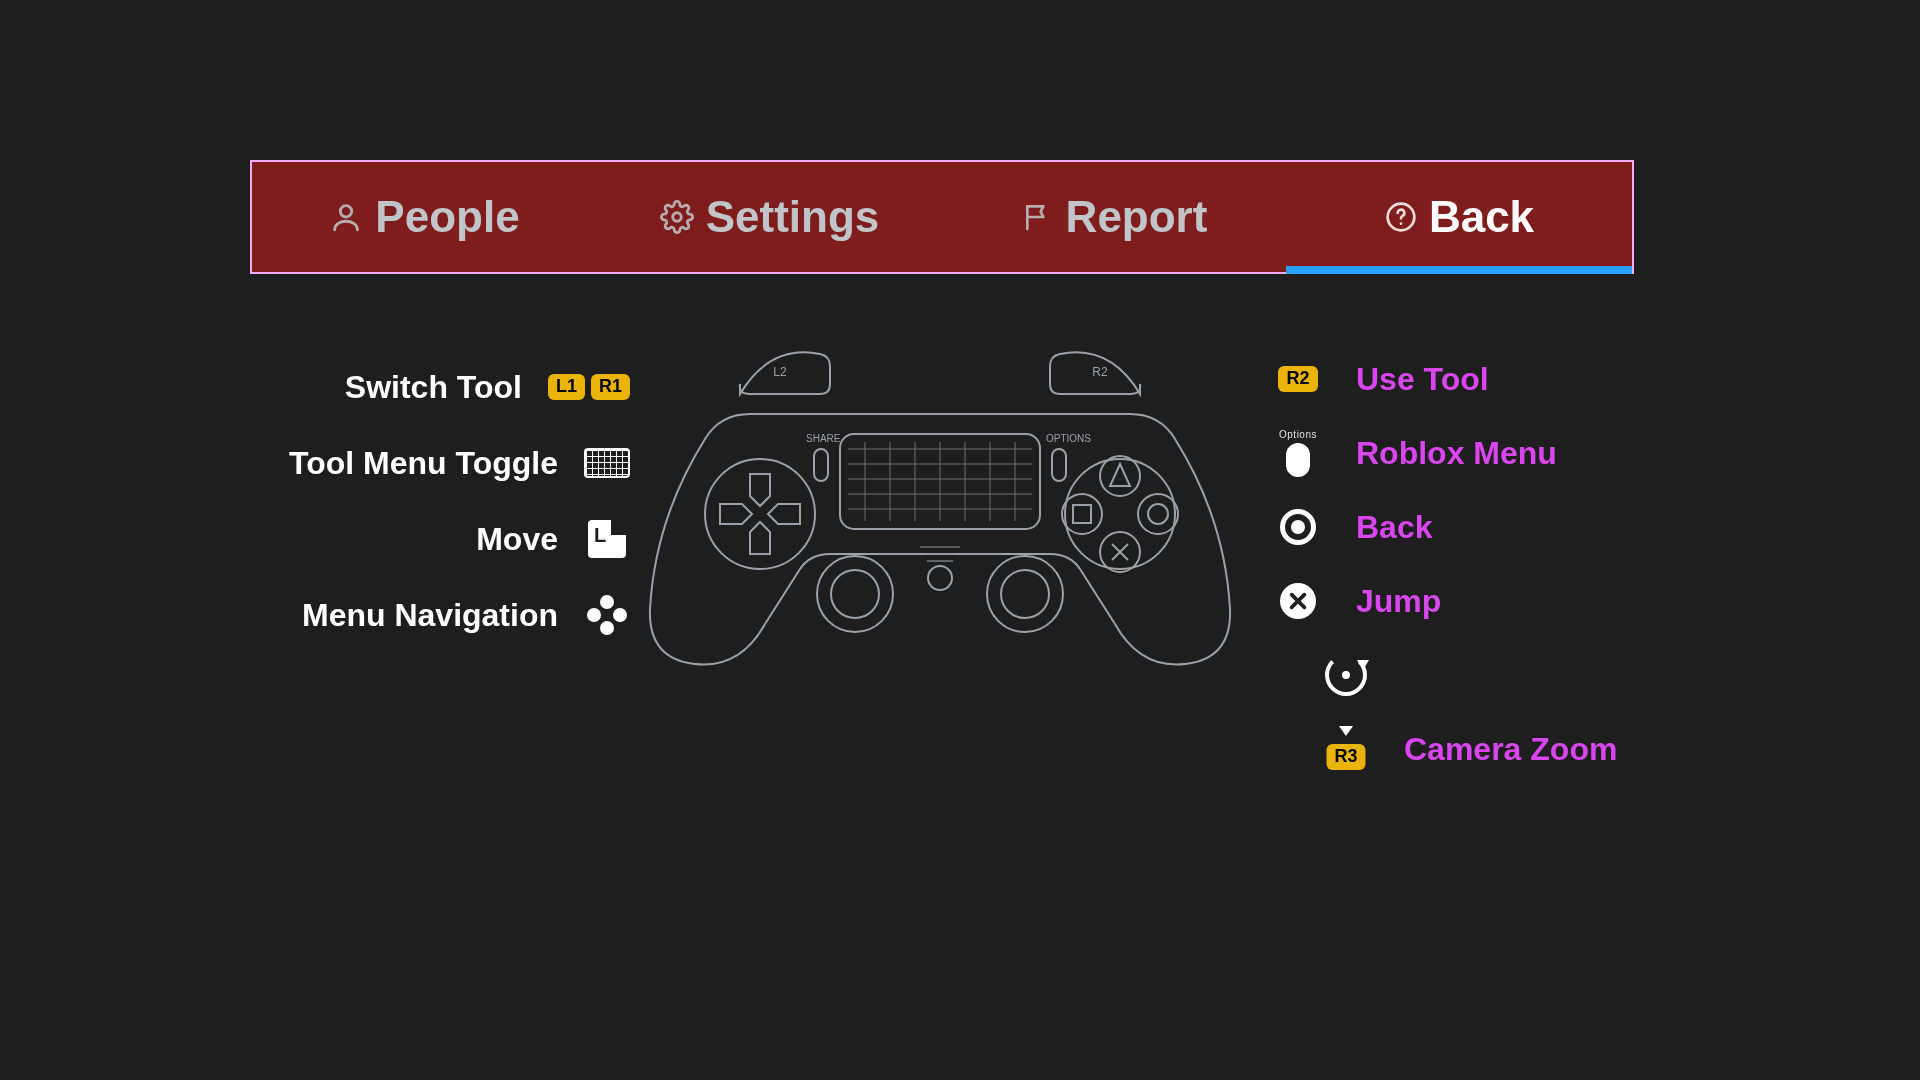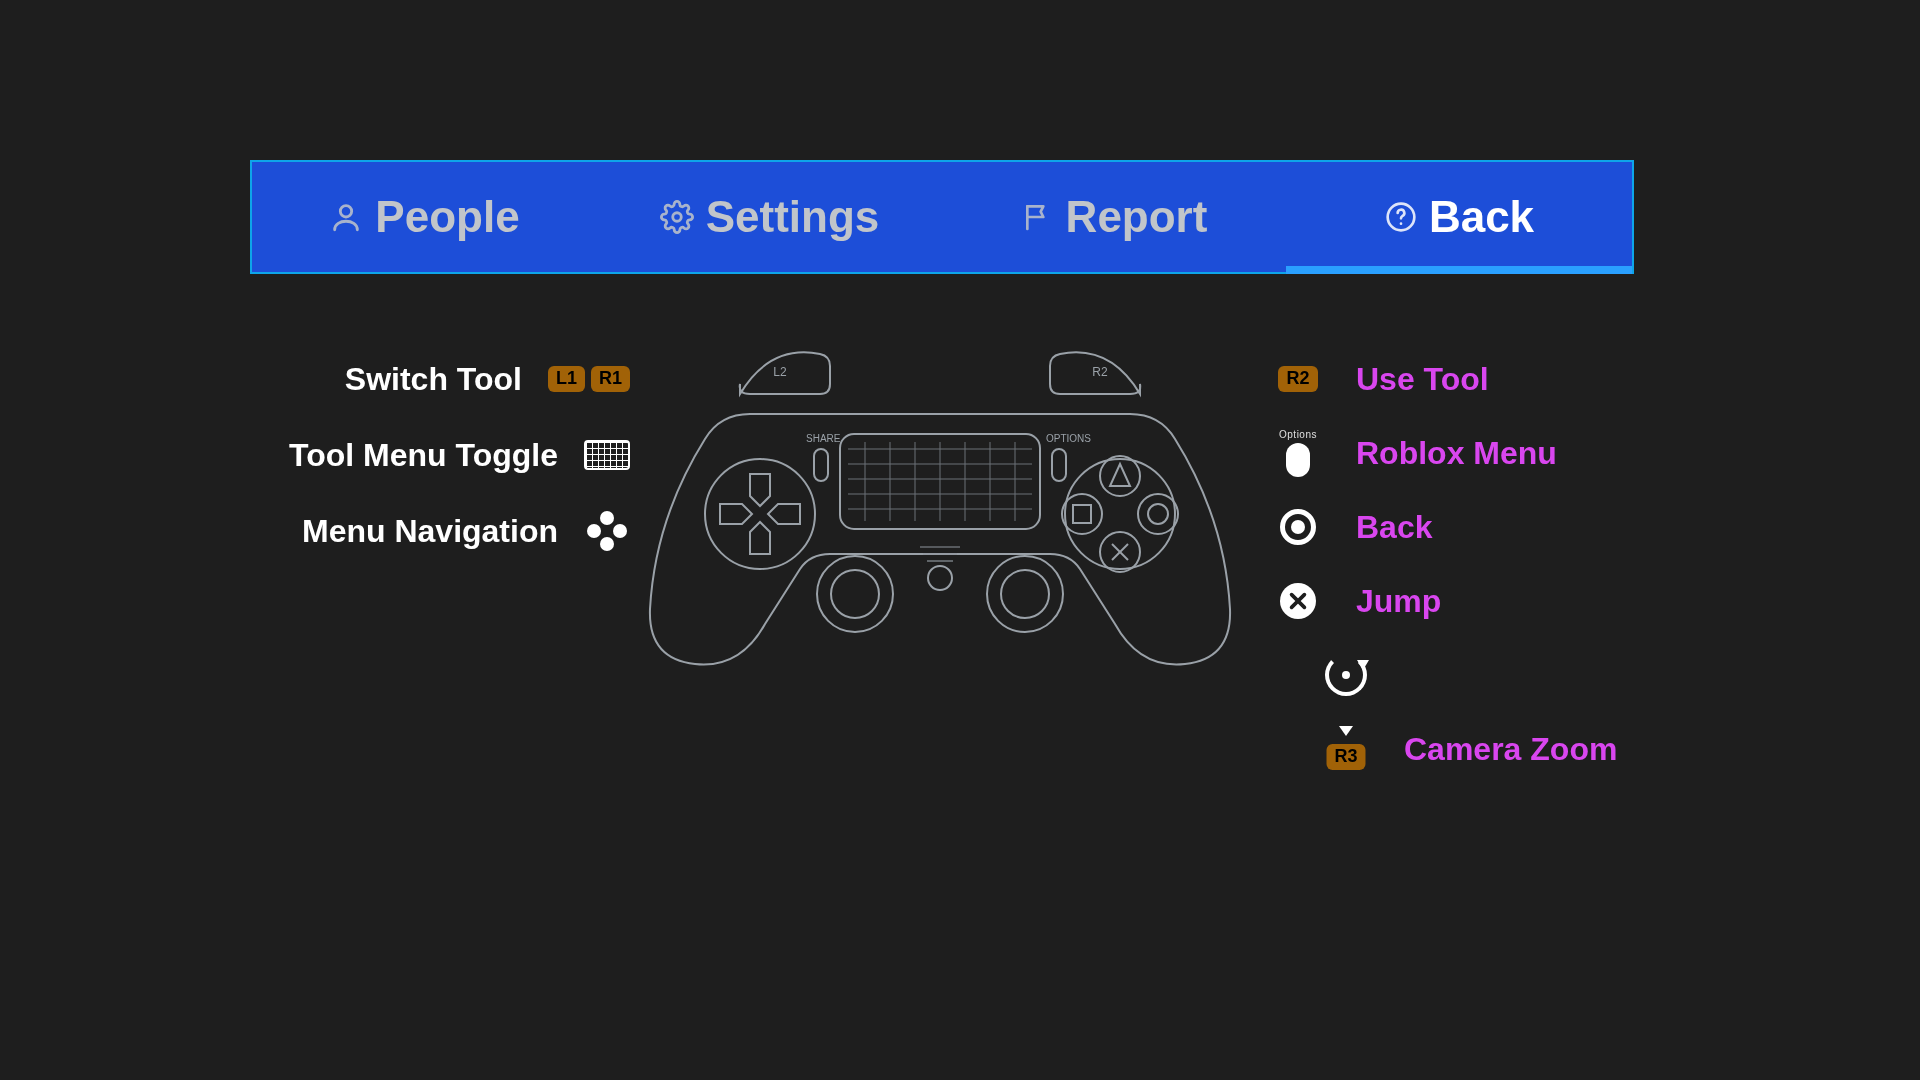--- a/index.html
+++ b/index.html
@@ -15,22 +15,22 @@
   .panel {
     position: absolute;
     left: 250px;
     top: 160px;
     width: 1380px;
   }
   .tabbar {
     position: relative;
     width: 100%;
     height: 110px;
-    background: #1d4ed8;
-    border: 2px solid #0ea5e9;
+    background: #7f1d1d;
+    border: 2px solid #f0abfc;
     display: flex;
     align-items: center;
   }
   .tab {
     flex: 1;
     display: flex;
     align-items: center;
     justify-content: center;
     gap: 12px;
     height: 100%;
@@ -58,21 +58,21 @@
   .content {
     position: relative;
     width: 100%;
     height: 560px;
     margin-top: 60px;
   }
   
   .leftcol {
     position: absolute;
     left: 0;
-    top: 22px;
+    top: 30px;
     width: 380px;
   }
   .rowL {
     display: flex;
     justify-content: flex-end;
     align-items: center;
     gap: 26px;
     margin-bottom: 30px;
     height: 46px;
   }
@@ -113,21 +113,21 @@
   }
   .rowR .txt {
     font-size: 32px;
     font-weight: 800;
     color: #d946ef;
     white-space: nowrap;
   }
   .rowR.indent { margin-left: 48px; }
   
   .badge {
-    background: #a16207;
+    background: #eab308;
     color: #000;
     font-weight: 900;
     font-size: 18px;
     padding: 2px 8px;
     border-radius: 6px;
     line-height: 1.2;
   }
   .keygrid {
     width: 42px;
     height: 26px;
@@ -339,20 +339,26 @@
         <span class="txt">Switch Tool</span>
         <span class="ic" style="width:auto;">
           <span class="badge">L1</span>
           <span class="badge">R1</span>
         </span>
       </div>
       <div class="rowL">
         <span class="txt">Tool Menu Toggle</span>
         <span class="ic">
             <span class="keygrid"></span>
+          </span>
+      </div>
+      <div class="rowL">
+        <span class="txt">Move</span>
+        <span class="ic">
+            <span class="lstick"></span>
           </span>
       </div>
       <div class="rowL">
         <span class="txt">Menu Navigation</span>
         <span class="ic">
           <span class="dpad-glyph">
               <span class="u"></span>
               <span class="d"></span>
               <span class="l"></span>
               <span class="r"></span>

